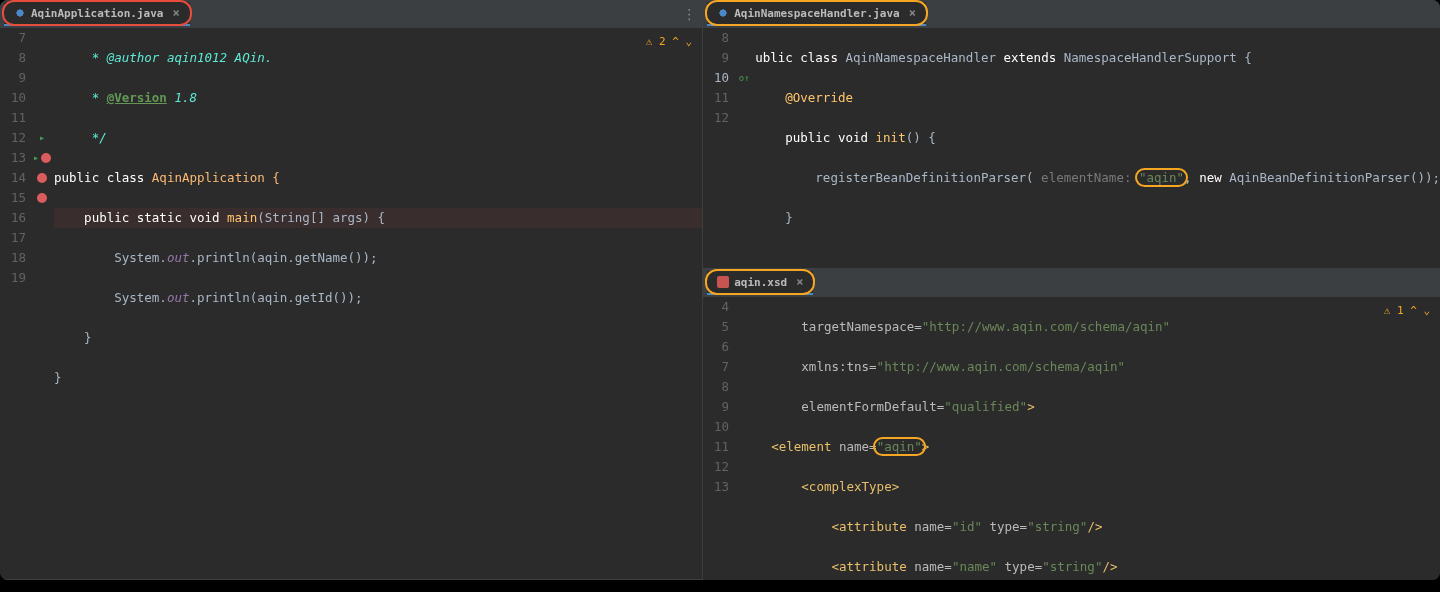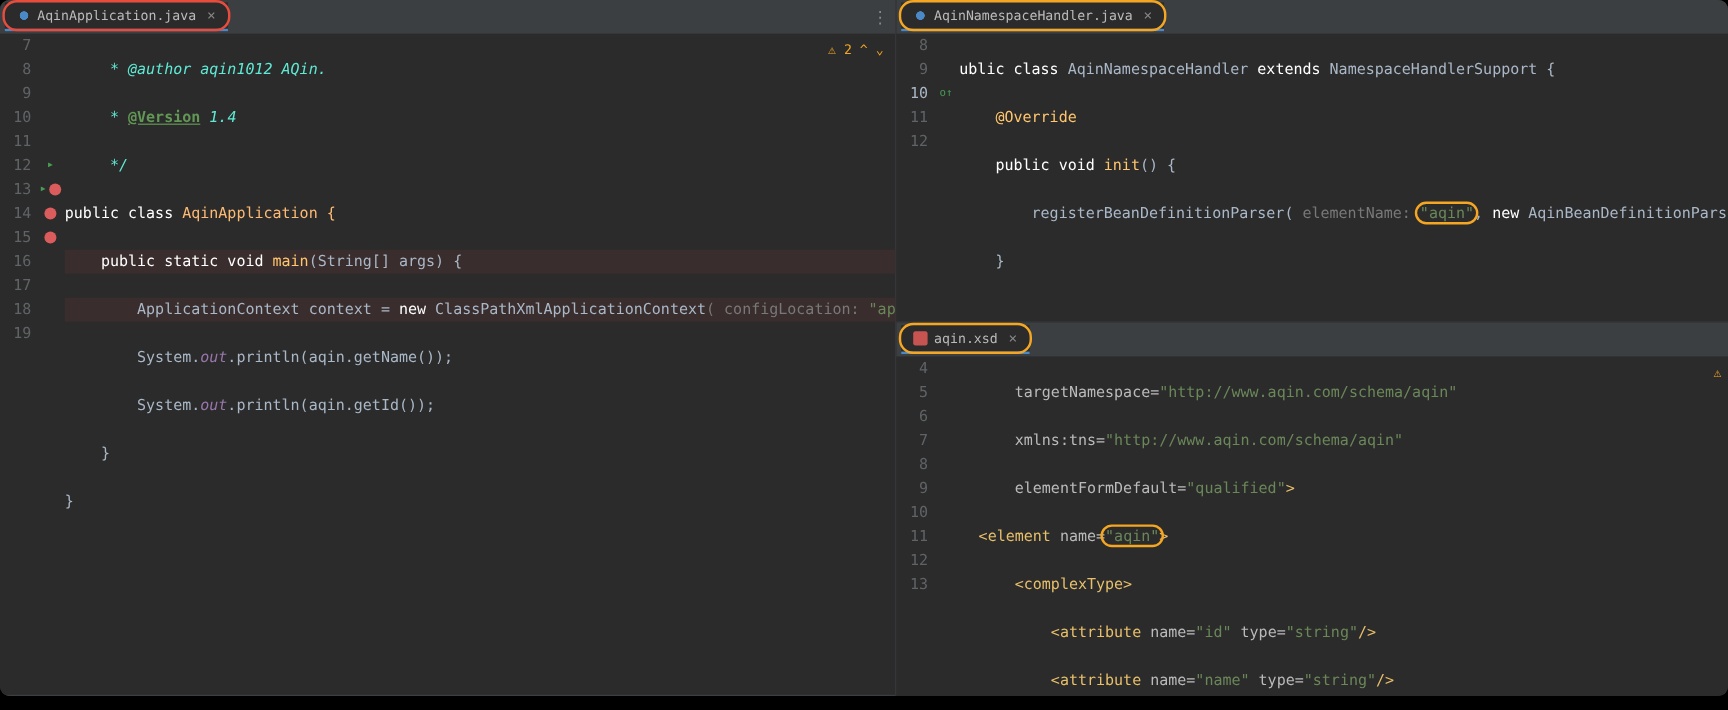--- a/index.html
+++ b/index.html
@@ -2,21 +2,21 @@
 <html><head>
 <meta charset="utf-8">
 <style>
 *{margin:0;padding:0;box-sizing:border-box;}
 body{background:#000;font-family:'Consolas','Monaco',monospace;font-size:12px;color:#a9b7c6;width:1440px;height:592px;overflow:hidden;}
 .ide{display:flex;width:1440px;height:580px;background:#2b2b2b;border-radius:8px;overflow:hidden;}
 .col{flex:1;display:flex;flex-direction:column;}
 .left{border-right:1px solid #3c3f41;}
 .pane{display:flex;flex-direction:column;background:#2b2b2b;border-bottom:1px solid #3c3f41;}
 .tabrow{display:flex;align-items:center;height:28px;background:#3c3f41;padding:0 4px;position:relative;}
-.tab{display:flex;align-items:center;height:24px;padding:0 10px;background:#4e5254;gap:5px;font-size:11px;position:relative;}
+.tab{display:flex;align-items:center;height:24px;padding:0 10px;background:#4e5254;gap:5px;font-size:11px;position:relative;font-weight:bold;}
 .tab.active{background:#2b2b2b;border-bottom:2px solid #4a88c7;}
 .icon{width:12px;height:12px;display:inline-block;}
 .icon-java{background:radial-gradient(circle,#4a88c7 40%,transparent 45%);border-radius:50%;}
 .icon-xml{background:#c75450;border-radius:2px;}
 .tab-name{color:#bbb;}
 .tab-close{color:#888;font-size:12px;margin-left:4px;}
 .red-border{position:absolute;inset:-2px;border:2px solid #e74c3c;border-radius:12px;pointer-events:none;}
 .orange-border{position:absolute;inset:-2px;border:2px solid #f5a623;border-radius:12px;pointer-events:none;}
 .more{position:absolute;right:6px;color:#888;font-size:14px;}
 .editor{display:flex;font-size:12.5px;line-height:20px;}
@@ -100,25 +100,24 @@
           <div class="gline">
               <span class="bp"></span>
             </div>
           <div class="gline"></div>
             <div class="gline"></div>
             <div class="gline"></div>
             <div class="gline"></div>
         </div>
         <div class="code">
 <div class="cline"><span class="doc">     * @author aqin1012 AQin.</span></div>
-<div class="cline"><span class="doc">     * </span><span class="doctag">@Version</span><span class="doc"> 1.4</span></div>
+<div class="cline"><span class="doc">     * </span><span class="doctag">@Version</span><span class="doc"> 1.8</span></div>
 <div class="cline"><span class="doc">     */</span></div>
 <div class="cline"><span class="kw">public class </span><span class="cls">AqinApplication {</span></div>
 <div class="cline darker"><span class="kw">    public static void </span><span class="fn">main</span><span>(String[] args) {</span></div>
-<div class="cline darker"><span>        ApplicationContext </span><span>context</span><span> = </span><span class="kw">new </span><span>ClassPathXmlApplicationContext</span><span class="hint">( configLocation: </span><span class="str">"ap</span></div>
 <div class="cline"><span>        System.</span><span class="lit">out</span><span>.println(aqin.getName());</span></div>
 <div class="cline"><span>        System.</span><span class="lit">out</span><span>.println(aqin.getId());</span></div>
 <div class="cline"><span>    }</span></div>
 <div class="cline"><span>}</span></div>
 <div class="cline"></div>
         </div>
       </div>
     </div>
 
   </div>

